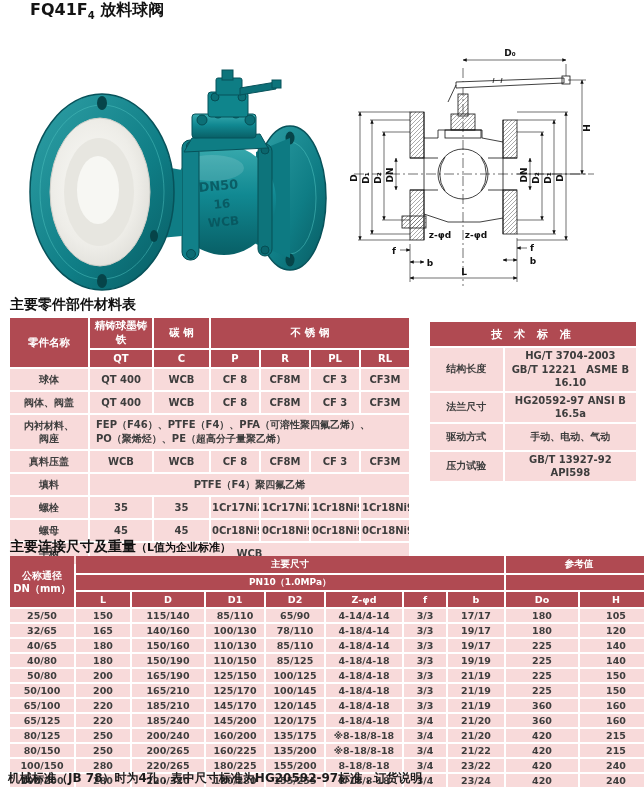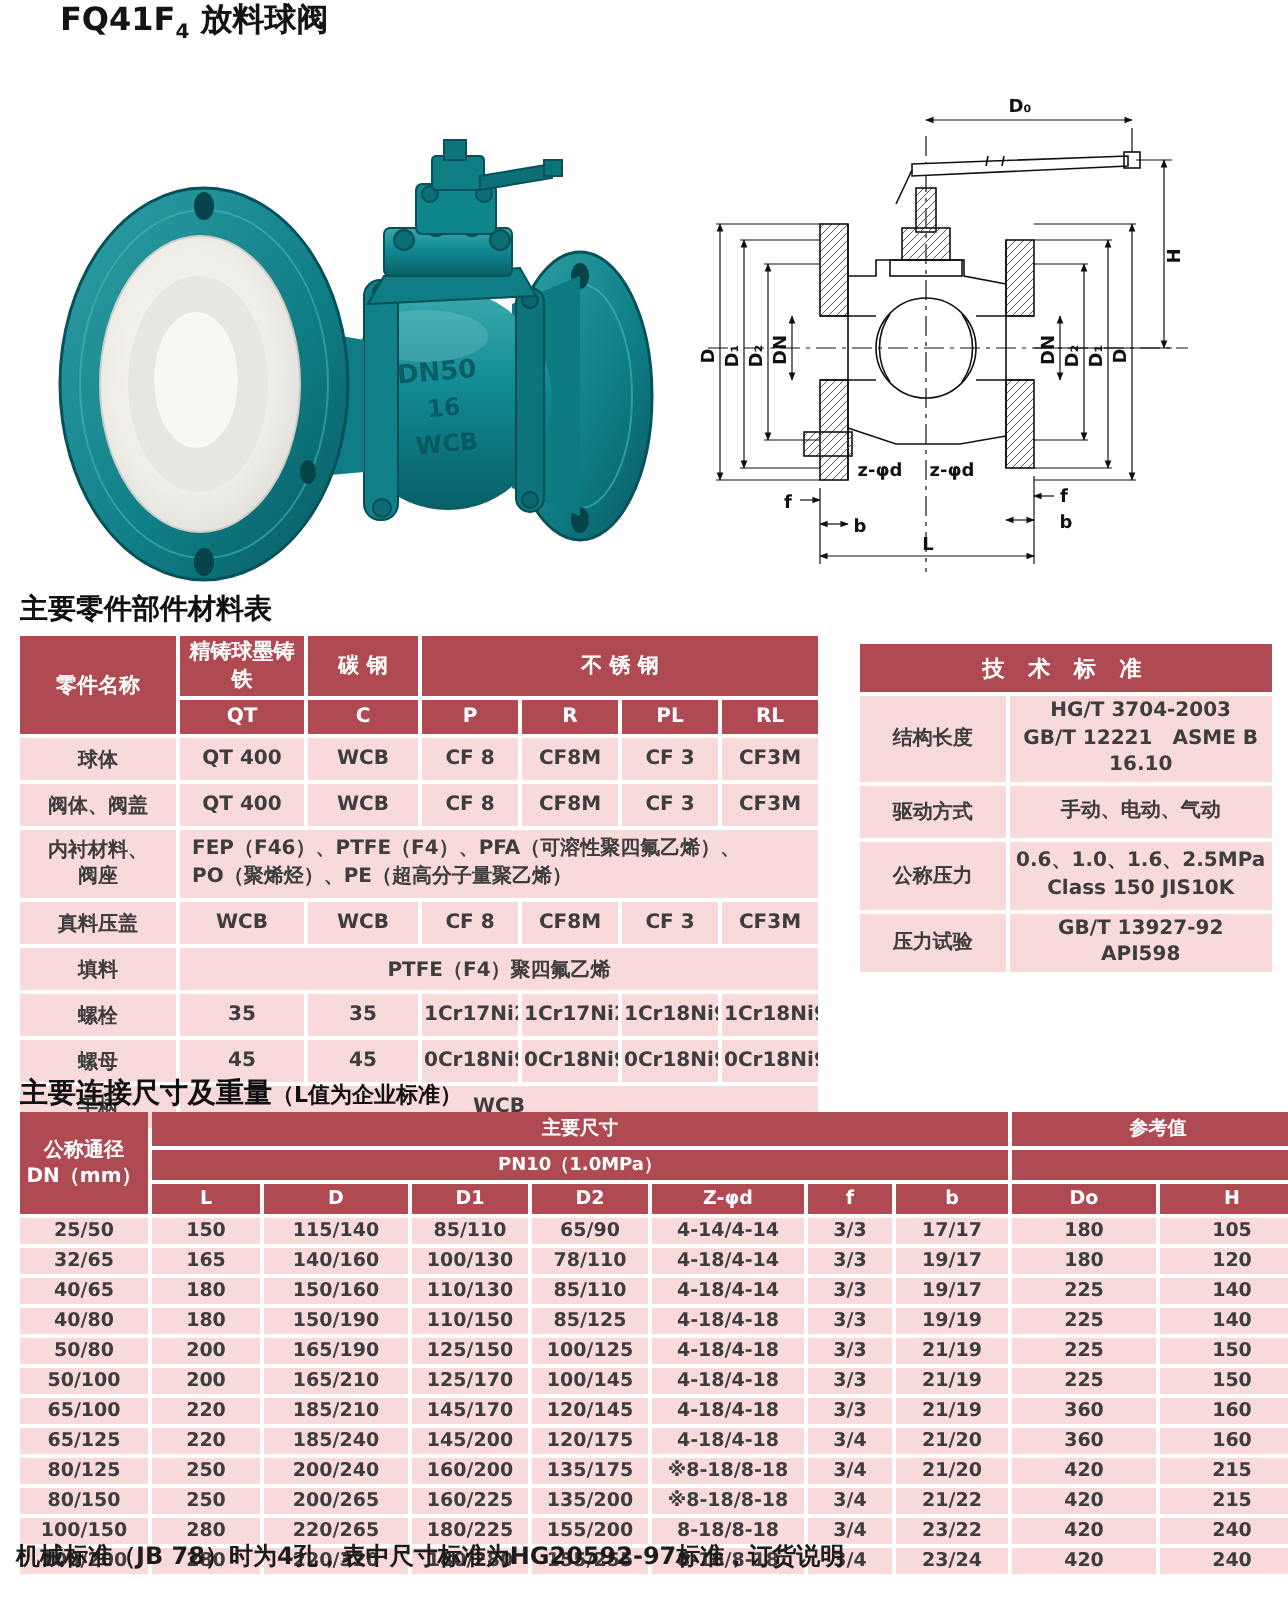--- a/index.html
+++ b/index.html
@@ -342,27 +342,26 @@
     <tbody>
         <tr>
       <th class="hd" colspan="2">技 术 标 准</th>
     </tr>
     <tr>
       <td class="cell" style="height:32px">结构长度</td>
       <td class="cell val">HG/T 3704-2003
 GB/T 12221　ASME B 16.10</td>
     </tr>
     <tr>
+      <td class="cell lbl">法兰尺寸</td>
+      <td class="cell val">HG20592-97 ANSI B 16.5a</td>
+    </tr>
+    <tr>
       <td class="cell lbl">驱动方式</td>
       <td class="cell val">手动、电动、气动</td>
-    </tr>
-    <tr>
-      <td class="cell" style="height:32px">公称压力</td>
-      <td class="cell val">0.6、1.0、1.6、2.5MPa
-Class 150  JIS10K</td>
     </tr>
     <tr>
       <td class="cell lbl">压力试验</td>
       <td class="cell val">GB/T 13927-92　API598</td>
     </tr>
   </tbody>
     </table>
 </div>
 
 <div class="abs" style="left:10px;top:536px;">

